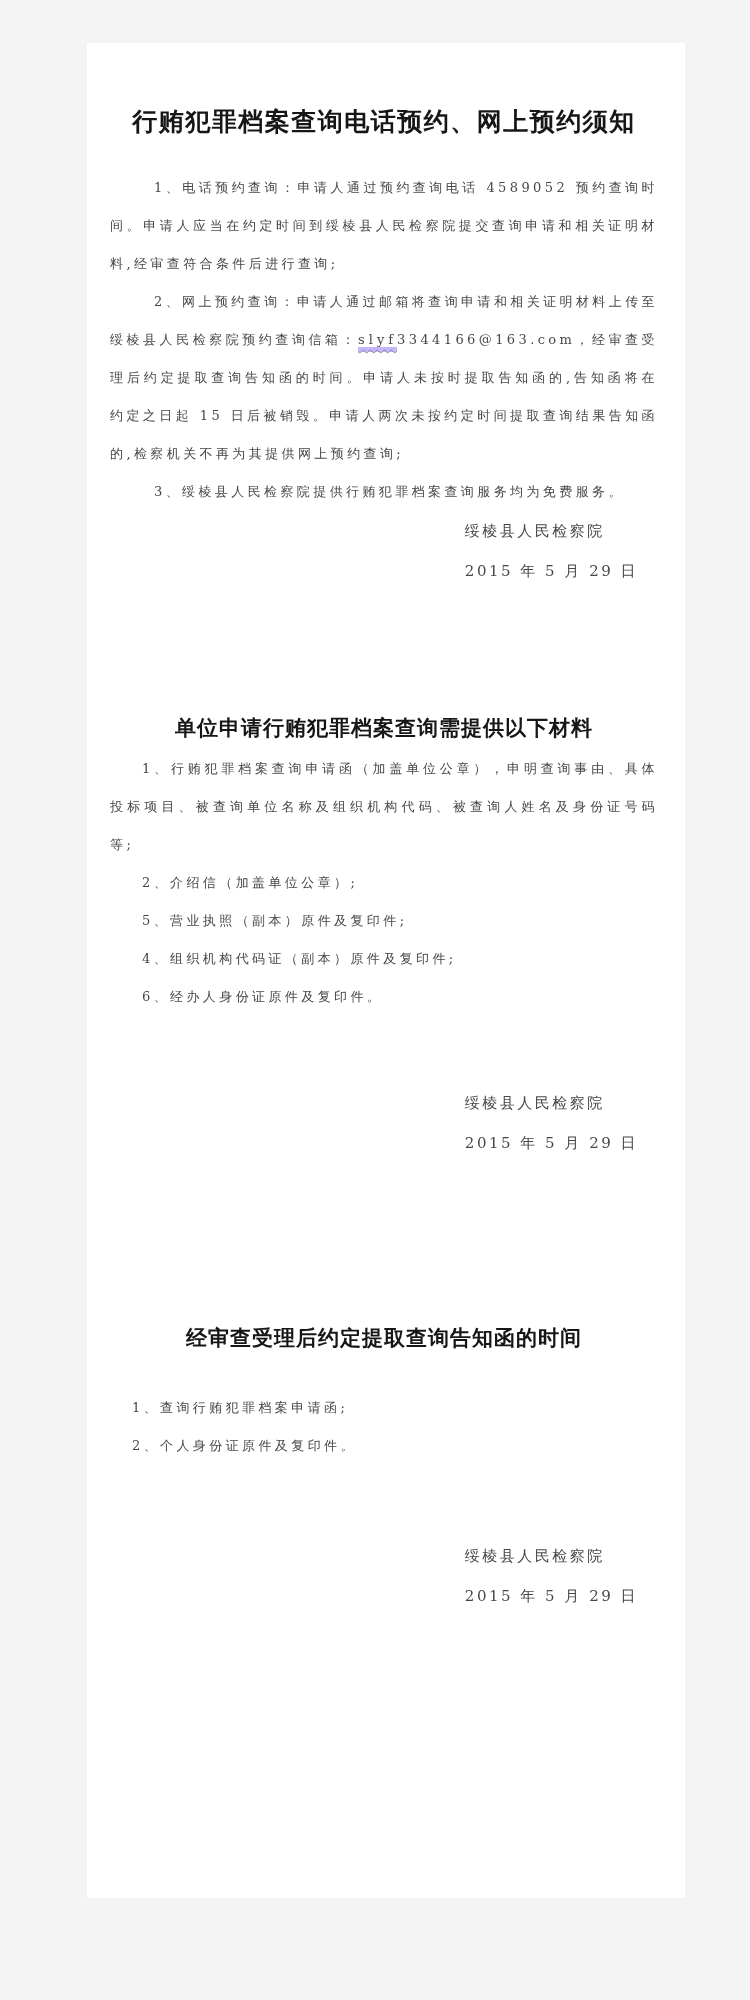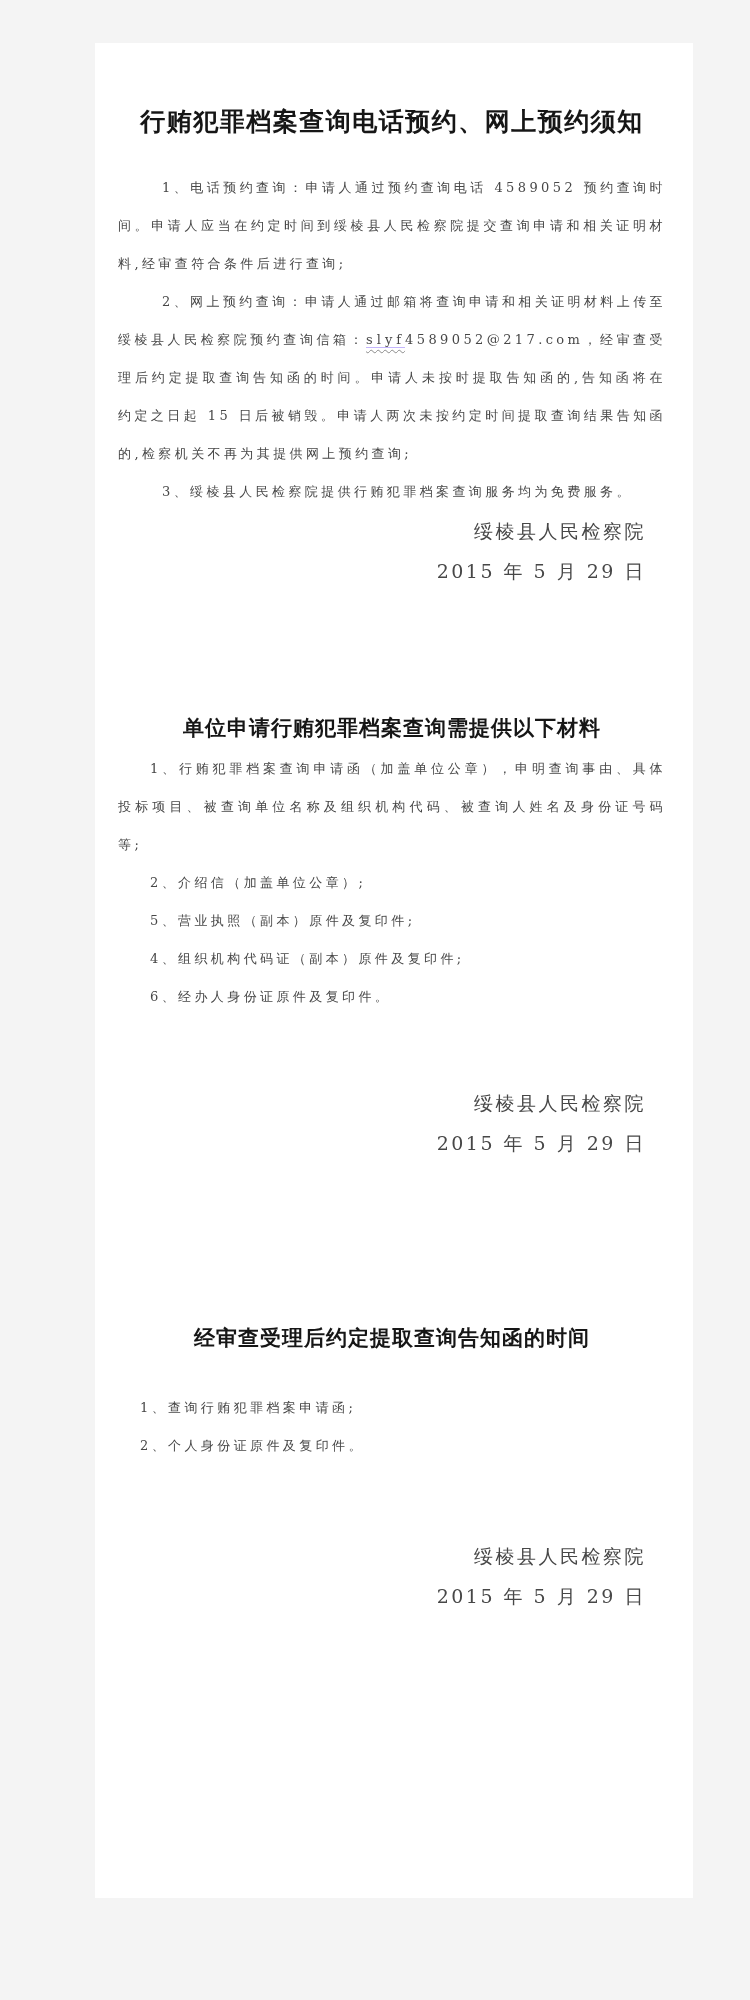--- a/index.html
+++ b/index.html
@@ -6,21 +6,21 @@
   body {
     width: 750px;
     height: 2000px;
     background: #f4f4f4;
     overflow: hidden;
     position: relative;
     font-family: "DejaVu Serif", "Liberation Serif", serif;
   }
   .paper {
     position: absolute;
-    left: 95px;
+    left: 87px;
     top: 43px;
     width: 598px;
     height: 1855px;
     background: #ffffff;
     box-sizing: border-box;
     padding: 0 27px 0 23px;
     color: #474747;
   }
   .doc-title {
     margin: 0;
@@ -49,42 +49,42 @@
   .items3 p { text-indent: 22px; }
   .sig {
     text-align: right;
     padding-right: 20px;
   }
   .sig1 { margin-top: 0; }
   .sig2 { margin-top: 67px; }
   .sig3 { margin-top: 71px; }
   .sig-inner {
     display: inline-block;
-    text-align: right;
-    font-size: 19px;
+    text-align: left;
+    font-size: 15px;
     line-height: 40px;
     letter-spacing: 2.5px;
   }
   .email {
-    border-bottom: 1px solid #c4b5fd;
+    border-bottom: 5px solid #c4b5fd;
     text-decoration: underline wavy #8a8a8a 1px;
     text-underline-offset: 5px;
     letter-spacing: 4px;
   }
 </style>
 </head>
 <body>
 
 <div class="paper">
 
   <h1 class="doc-title t1">行贿犯罪档案查询电话预约、网上预约须知</h1>
 
   <div class="body-text body1">
     <p>1、电话预约查询：申请人通过预约查询电话 4589052 预约查询时间。申请人应当在约定时间到绥棱县人民检察院提交查询申请和相关证明材料,经审查符合条件后进行查询;</p>
-    <p><span>2、网上预约查询：申请人通过邮箱将查询申请和相关证明材料上传至绥棱县人民检察院预约查询信箱：</span><span class="email">slyf</span><span>4589052@217.com，经审查受理后约定提取查询告知函的时间。申请人未按时提取告知函的,告知函将在约定之日起 15 日后被销毁。申请人两次未按约定时间提取查询结果告知函的,检察机关不再为其提供网上预约查询;</span></p>
+    <p><span>2、网上预约查询：申请人通过邮箱将查询申请和相关证明材料上传至绥棱县人民检察院预约查询信箱：</span><span class="email">slyf</span><span>3344166@163.com，经审查受理后约定提取查询告知函的时间。申请人未按时提取告知函的,告知函将在约定之日起 15 日后被销毁。申请人两次未按约定时间提取查询结果告知函的,检察机关不再为其提供网上预约查询;</span></p>
     <p>3、绥棱县人民检察院提供行贿犯罪档案查询服务均为免费服务。</p>
   </div>
 
   <div class="sig sig1">
     <div class="sig-inner">
       <div>绥棱县人民检察院</div>
       <div>2015 年 5 月 29 日</div>
     </div>
   </div>
 

